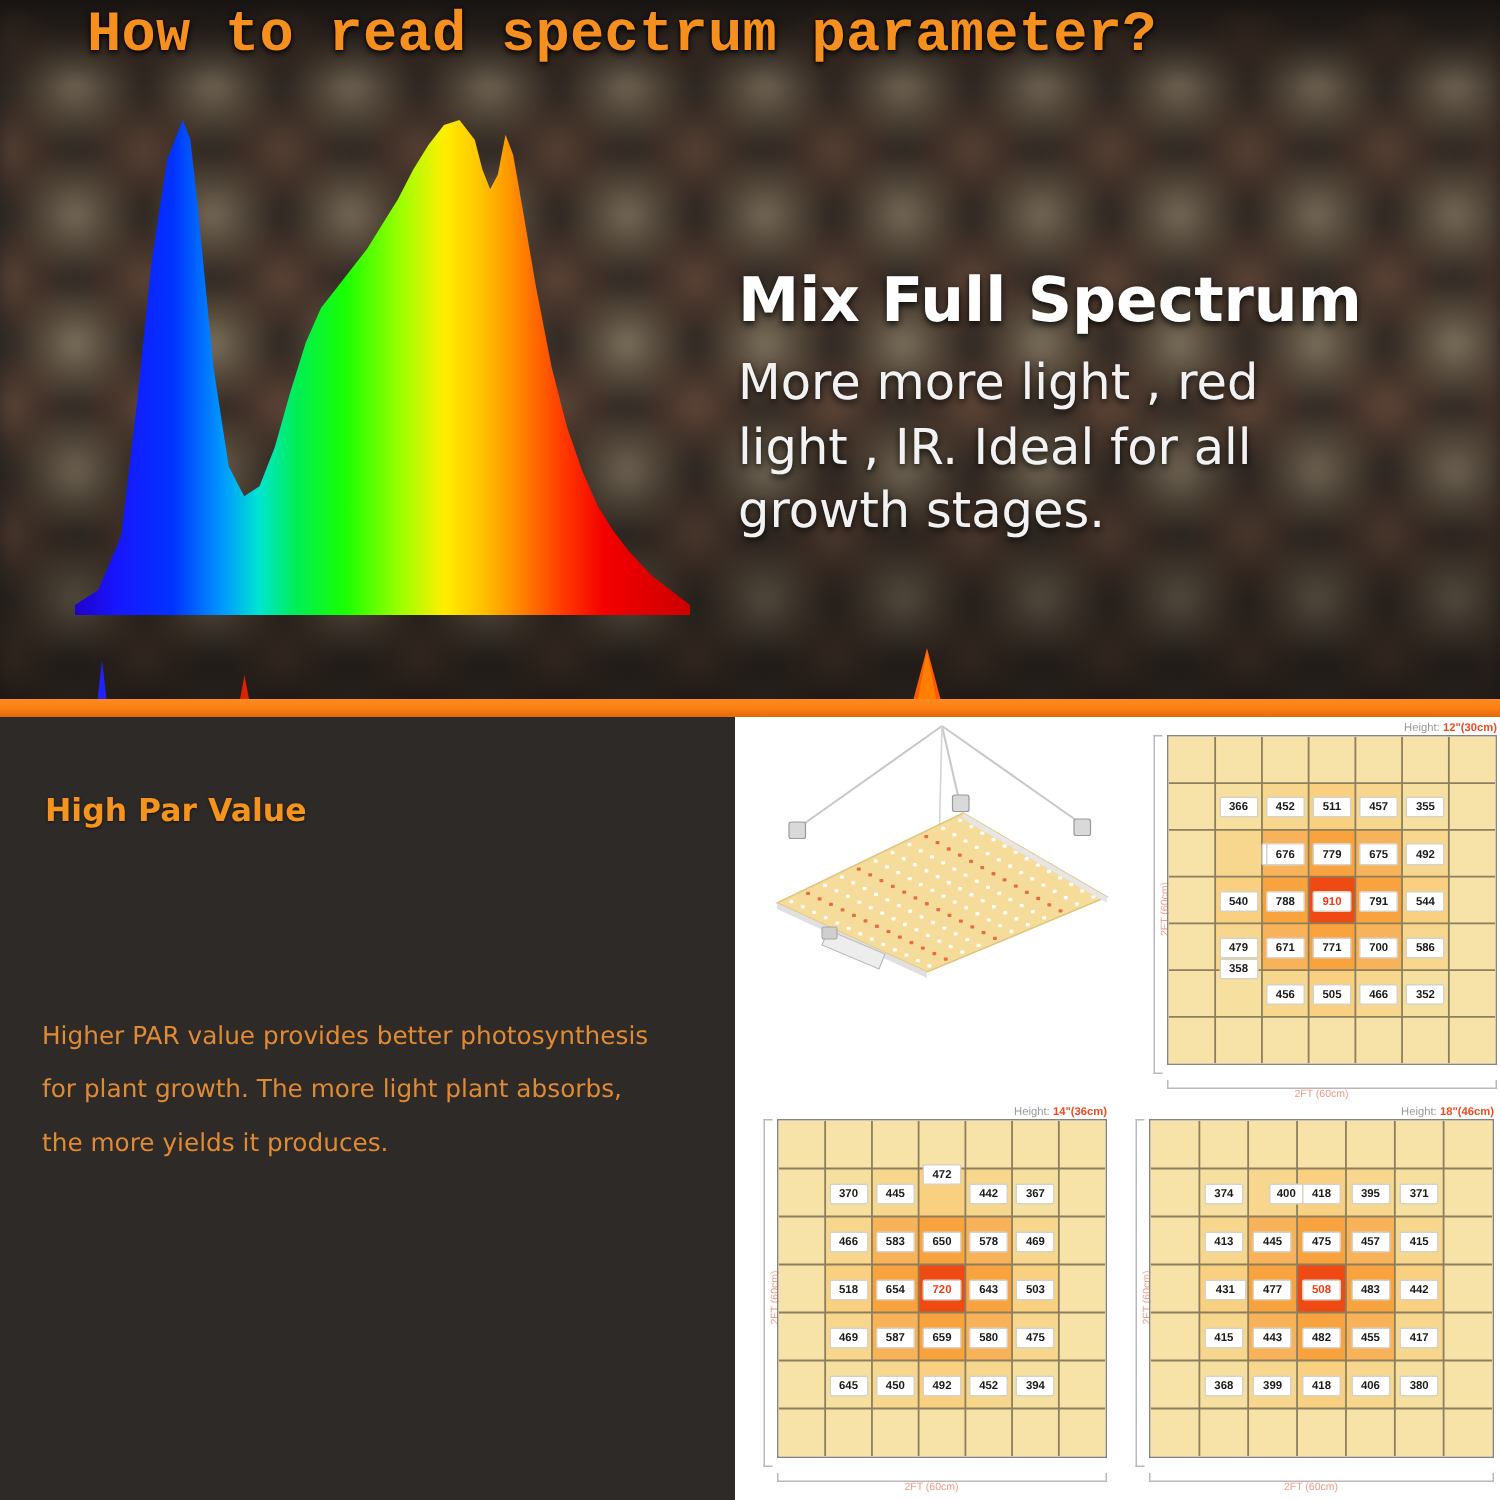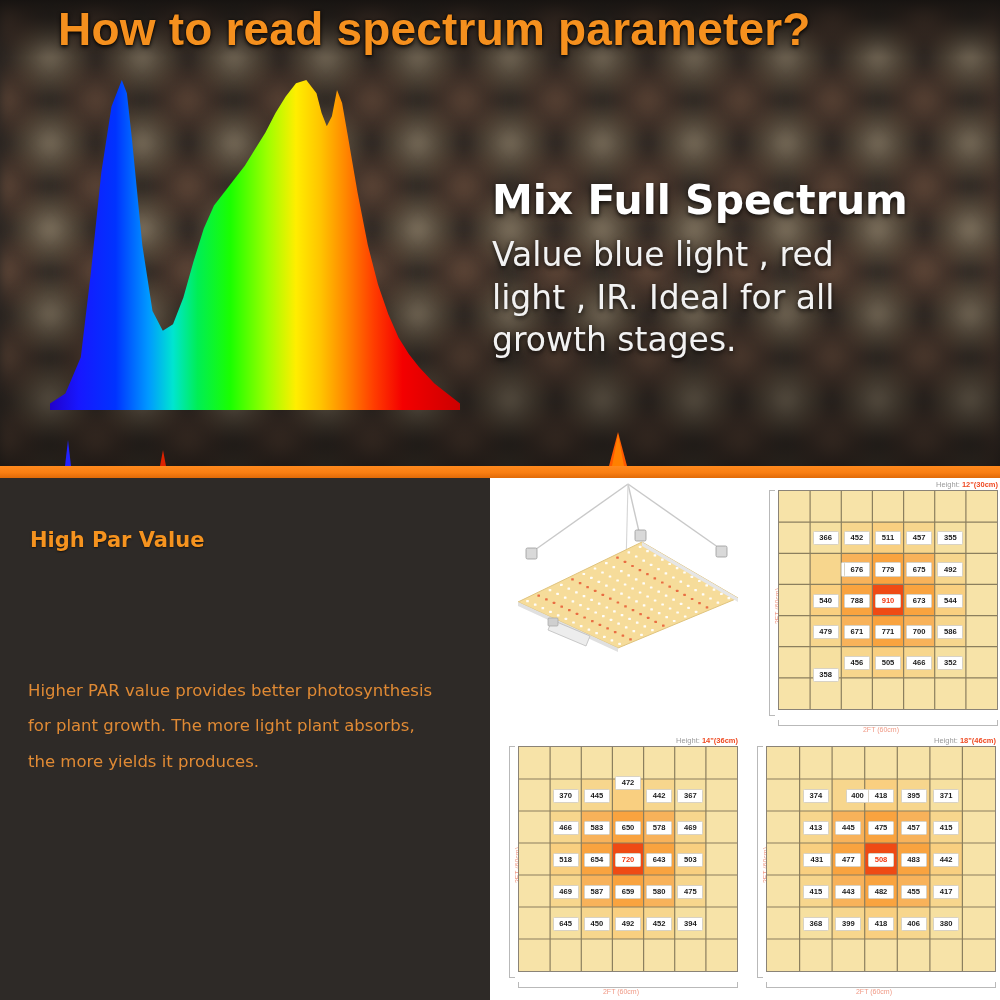--- a/index.html
+++ b/index.html
@@ -24,23 +24,23 @@
       background-image:
         radial-gradient(circle at 50% 50%, rgba(255,170,120,0.30) 0%, rgba(220,120,80,0.12) 45%, rgba(0,0,0,0) 72%);
       background-size:92px 86px;
       background-position:50px 57px;
       filter:blur(6px); }
   #top-vignette { position:absolute; inset:0;
       background:linear-gradient(to bottom, rgba(20,17,15,.92) 0%, rgba(20,17,15,.25) 12%,
                  rgba(20,17,15,.12) 55%, rgba(20,17,15,.55) 88%, rgba(20,17,15,.85) 100%); }
 
   #header-title { position:absolute; left:58px; top:2px; z-index:6;
-      font-size:46px; font-weight:bold; color:#f5901e; letter-spacing:.2px;
+      font-size:38px; font-weight:bold; color:#f5901e; letter-spacing:.2px;
       text-shadow:0 2px 4px rgba(0,0,0,.85), 0 0 2px rgba(0,0,0,.9);
-      font-family:Liberation Sans, sans-serif; }
+      font-family:Liberation Mono, monospace; }
 
   
   #spectrum-wrap { position:absolute; left:40px; top:72px; width:430px; height:352px; z-index:5; }
   #spectrum-svg { display:block; width:430px; height:352px; }
 
   
   #spectrum-copy { position:absolute; left:492px; top:178px; width:500px; z-index:6; }
   #mix-heading { font-size:41px; font-weight:bold; color:#ffffff; line-height:1.08;
       text-shadow:0 2px 5px rgba(0,0,0,.85); font-family:"DejaVu Sans", sans-serif; }
   #mix-body { margin-top:12px; font-size:33px; color:#f2f2f2; line-height:1.28;
@@ -120,21 +120,21 @@
             <stop offset="1.00" stop-color="#cc0000"></stop>
           </linearGradient>
         </defs>
         <path id="spec-path" fill="url(#specGrad)" d="M 10 338 L 10.0 331.4 L 25.4 321.5 L 40.8 285.2 L 51.0 199.4 L 61.3 100.4 L 71.5 34.4 L 81.8 8.0 L 86.9 21.2 L 92.0 67.4 L 102.3 173.0 L 112.5 239.0 L 122.8 258.8 L 133.0 252.2 L 143.3 225.8 L 153.5 189.5 L 163.8 156.5 L 174.0 133.4 L 184.3 120.2 L 194.5 107.0 L 204.8 93.8 L 215.0 77.3 L 225.3 60.8 L 235.5 41.0 L 245.7 24.5 L 256.0 11.3 L 266.3 8.0 L 276.5 21.2 L 281.6 41.0 L 286.8 54.2 L 291.9 44.3 L 297.0 17.9 L 302.1 31.1 L 307.3 60.8 L 317.5 120.2 L 327.8 173.0 L 338.0 212.6 L 348.3 242.3 L 358.5 265.4 L 368.8 281.9 L 379.0 295.1 L 394.4 311.6 L 420.0 331.4 L 420.0 338 Z"></path>
       </svg>
     </div>
 
     <div id="spectrum-copy">
       <div id="mix-heading">Mix Full Spectrum</div>
       <div id="mix-body">
-        <div>Value blue light , red</div>
+        <div>More more light , red</div>
         <div>light , IR. Ideal for all</div>
         <div>growth stages.</div>
       </div>
     </div>
 
     <svg class="mini-peak" style="left:62px;" width="12" height="26" viewBox="0 0 12 26">
       <polygon points="6,0 9,26 3,26" fill="#2222ff"></polygon>
     </svg>
     <svg class="mini-peak" style="left:158px;" width="10" height="16" viewBox="0 0 10 16">
       <polygon points="5,0 8,16 2,16" fill="#dd2200"></polygon>
@@ -398,28 +398,28 @@
           <div class="cellbox" style="width: 26px; left: 127.1px; top: 40.2px;">457</div>
           <div class="cellbox" style="width: 26px; left: 158.3px; top: 40.2px;">355</div>
           <div class="cellbox" style="width: 26px; left: 33.7px; top: 71.4px; margin-left: 28px;">493</div>
           <div class="cellbox" style="width: 26px; left: 64.9px; top: 71.4px;">676</div>
           <div class="cellbox" style="width: 26px; left: 96px; top: 71.4px;">779</div>
           <div class="cellbox" style="width: 26px; left: 127.1px; top: 71.4px;">675</div>
           <div class="cellbox" style="width: 26px; left: 158.3px; top: 71.4px;">492</div>
           <div class="cellbox" style="width: 26px; left: 33.7px; top: 102.5px;">540</div>
           <div class="cellbox" style="width: 26px; left: 64.9px; top: 102.5px;">788</div>
           <div class="cellbox peak" style="width: 26px; left: 96px; top: 102.5px;">910</div>
-          <div class="cellbox" style="width: 26px; left: 127.1px; top: 102.5px;">673</div>
+          <div class="cellbox" style="width: 26px; left: 127.1px; top: 102.5px;">791</div>
           <div class="cellbox" style="width: 26px; left: 158.3px; top: 102.5px;">544</div>
           <div class="cellbox" style="width: 26px; left: 33.7px; top: 133.6px;">479</div>
           <div class="cellbox" style="width: 26px; left: 64.9px; top: 133.6px;">671</div>
           <div class="cellbox" style="width: 26px; left: 96px; top: 133.6px;">771</div>
           <div class="cellbox" style="width: 26px; left: 127.1px; top: 133.6px;">700</div>
           <div class="cellbox" style="width: 26px; left: 158.3px; top: 133.6px;">586</div>
-          <div class="cellbox" style="width: 26px; left: 33.7px; top: 177px;">358</div>
+          <div class="cellbox" style="width: 26px; left: 33.7px; top: 148px;">358</div>
           <div class="cellbox" style="width: 26px; left: 64.9px; top: 164.8px;">456</div>
           <div class="cellbox" style="width: 26px; left: 96px; top: 164.8px;">505</div>
           <div class="cellbox" style="width: 26px; left: 127.1px; top: 164.8px;">466</div>
           <div class="cellbox" style="width: 26px; left: 158.3px; top: 164.8px;">352</div>
         </div>
     </div>
 
     <div class="par-grid" id="g1" style="left:12px; top:258px; width:238px; height:258px;">
       <div class="gheader">Height: <b>14"(36cm)</b></div>
       <div class="bracket-l"></div>

